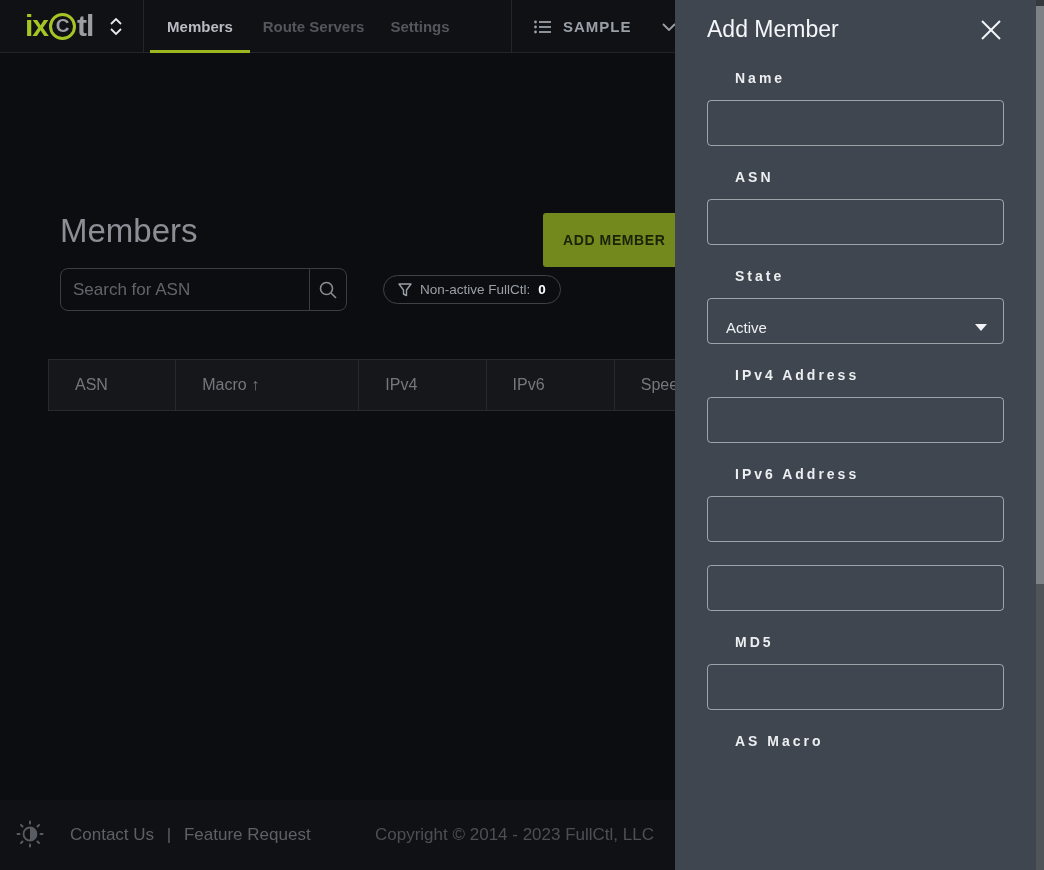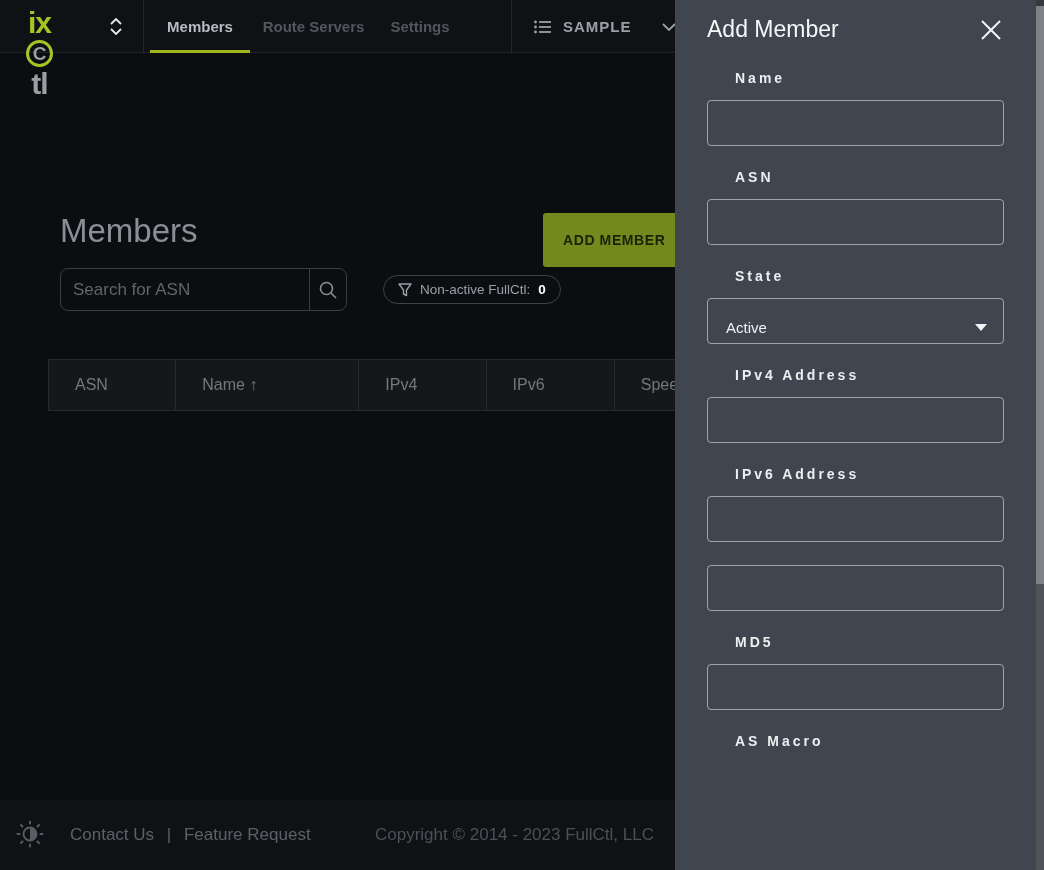--- a/index.html
+++ b/index.html
@@ -11,21 +11,21 @@
     position:relative;
   }
 
   
   .header {
     position:absolute; left:0; top:0; width:1044px; height:53px;
     background:#0f1115; border-bottom:1px solid #202329;
     display:flex; align-items:center;
   }
   .logo { position:absolute; left:25px; top:6px; height:40px; display:flex; align-items:center;
-    font-weight:700; font-size:30px; letter-spacing:-1px; cursor:pointer;flex-direction:column; }
+    font-weight:700; font-size:30px; letter-spacing:-1px; cursor:pointer; }
   .logo .ix { color:#a5c525; }
   .logo .c-ring {
     display:inline-flex; align-items:center; justify-content:center;
     width:27px; height:27px; border:3px solid #a5c525; border-radius:50%;
     color:#9b9ea3; font-size:19px; letter-spacing:0; margin:0 1px;
   }
   .logo .tl { color:#9b9ea3; }
   .logo-switch { position:absolute; left:108px; top:14px; width:16px; height:24px;
     display:flex; flex-direction:column; align-items:center; justify-content:center; gap:3px; cursor:pointer; }
   .vdiv { position:absolute; top:0; width:1px; height:53px; background:#23262b; }
@@ -191,21 +191,21 @@
     <line x1="11" y1="6.5" x2="11" y2="15.5" stroke="#1b2307" stroke-width="1.8"></line>
     <line x1="6.5" y1="11" x2="15.5" y2="11" stroke="#1b2307" stroke-width="1.8"></line>
   </svg>
 </button>
 
 <div class="members-table">
   <div class="th c-asn">
       <span>ASN</span>
     </div>
   <div class="th c-name">
-      <span>Name ↑</span>
+      <span>Macro ↑</span>
     </div>
   <div class="th c-ipv4">
       <span>IPv4</span>
     </div>
   <div class="th c-ipv6">
       <span>IPv6</span>
     </div>
   <div class="th c-speed">
       <span>Speed</span>
     </div>

